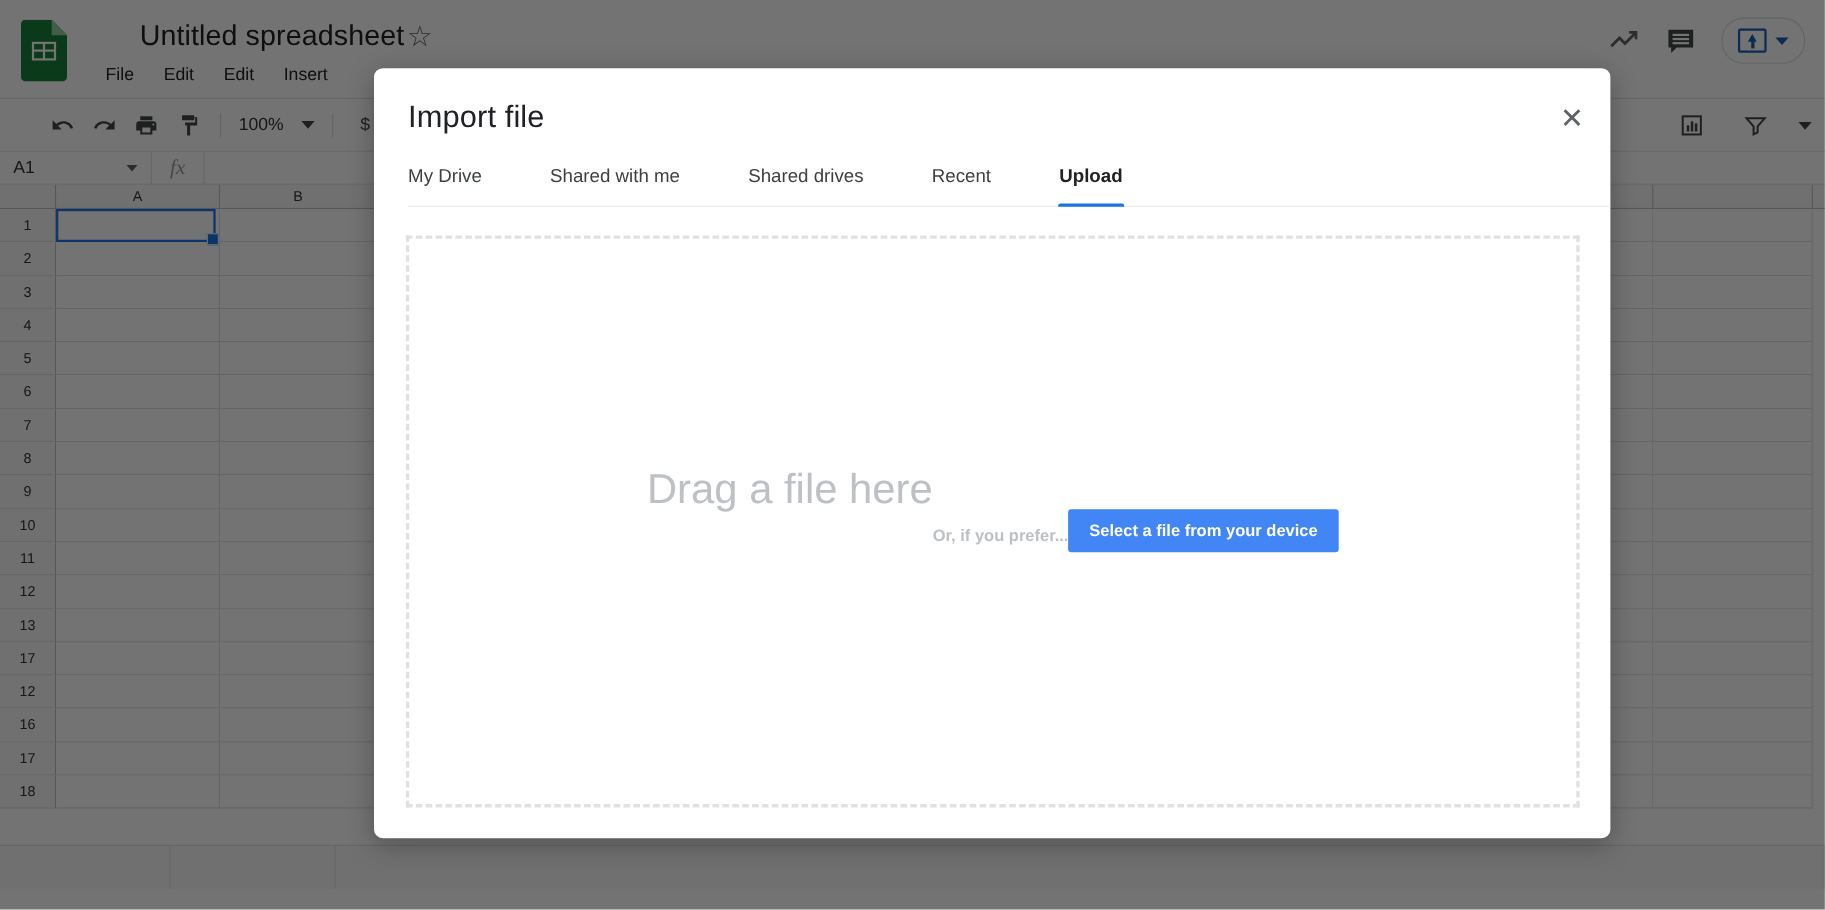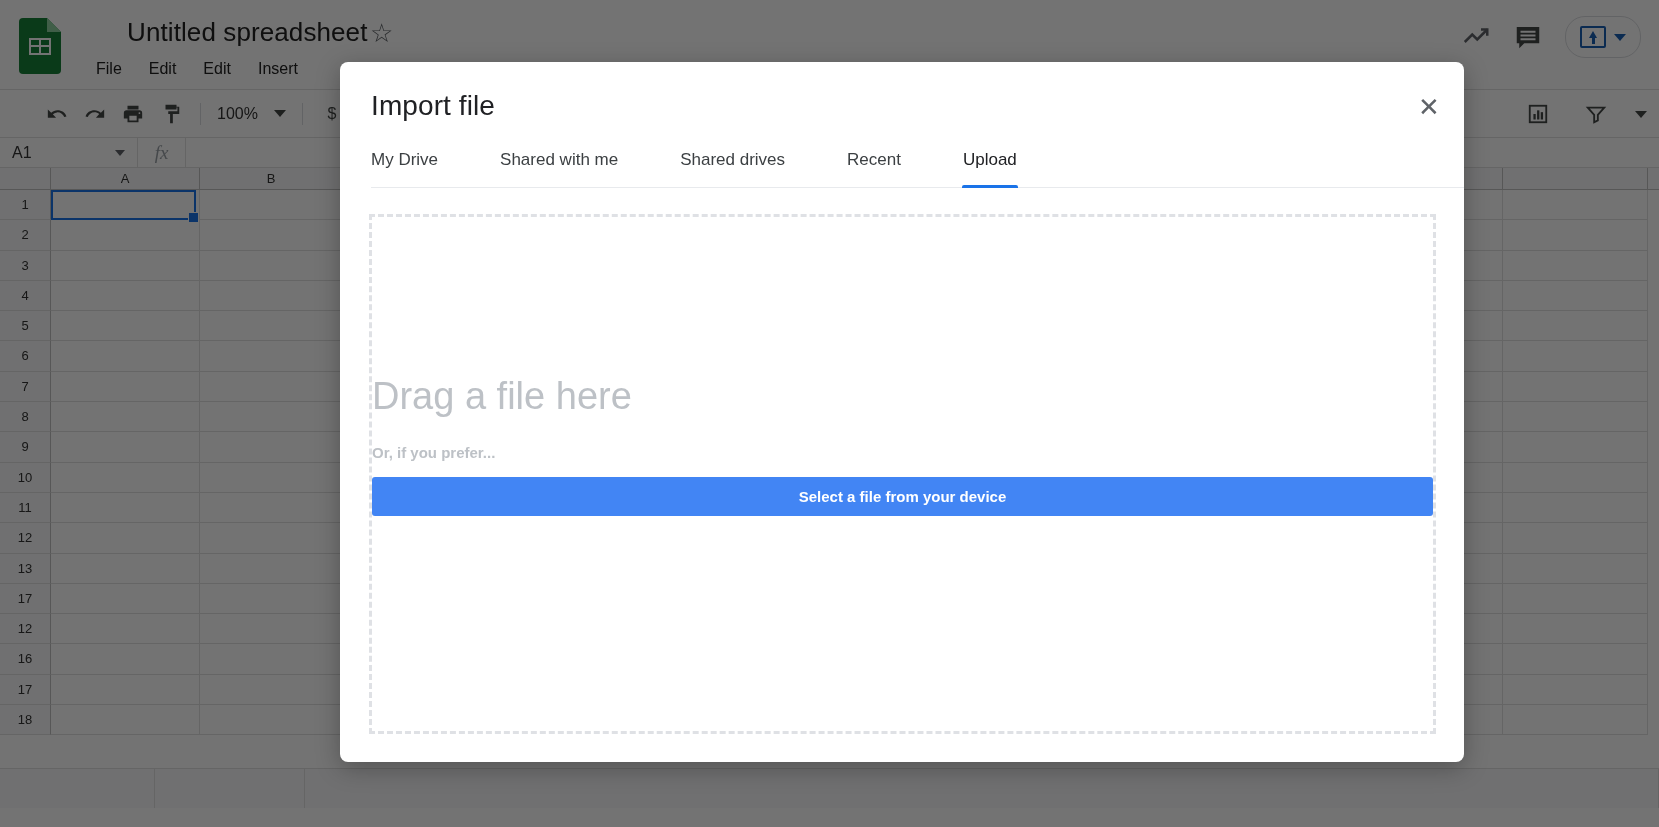--- a/index.html
+++ b/index.html
@@ -170,30 +170,30 @@
   }
   .tabs {
     display: flex; align-items: flex-end; gap: 0;
     padding: 28px 0 0 0; margin-left: 31px;
     border-bottom: 1px solid #e8eaed; position: relative;
   }
   .tab {
     font-size: 17px; color: #3c4043; padding: 0 0 17px 0;
     margin-right: 62px; position: relative; cursor: pointer; white-space: nowrap;
   }
-  .tab.active { font-weight: 400; color: #202124; }
+  .tab.active { font-weight: 700; color: #202124; }
   .tab.active::after {
     content: ""; position: absolute; left: -1px; right: -1px; bottom: -1px;
     height: 3px; background: #1a73e8; border-radius: 2px 2px 0 0;
   }
   .dropzone-outer { flex: 1; position: relative; padding: 26px 28px 0 29px; }
   .dropzone {
     position: absolute; left: 29px; top: 26px; right: 28px; bottom: 28px;
     border: 3px dashed #dfe1e5;
-    display: flex; flex-direction: column; justify-content: center;
+    display: flex; flex-direction: row; align-items: center; justify-content: center;
   }
   .drag-title {
     font-size: 38px; color: #bdc1c6; font-weight: 400; margin-top: -58px;
   }
   .drag-sub {
     font-size: 15px; color: #bdc1c6; font-weight: 700; margin-top: 26px;
   }
   .pick-btn {
     margin-top: 16px;
     background: #4285f4; color: #fff; font-weight: 700; font-size: 15px;

